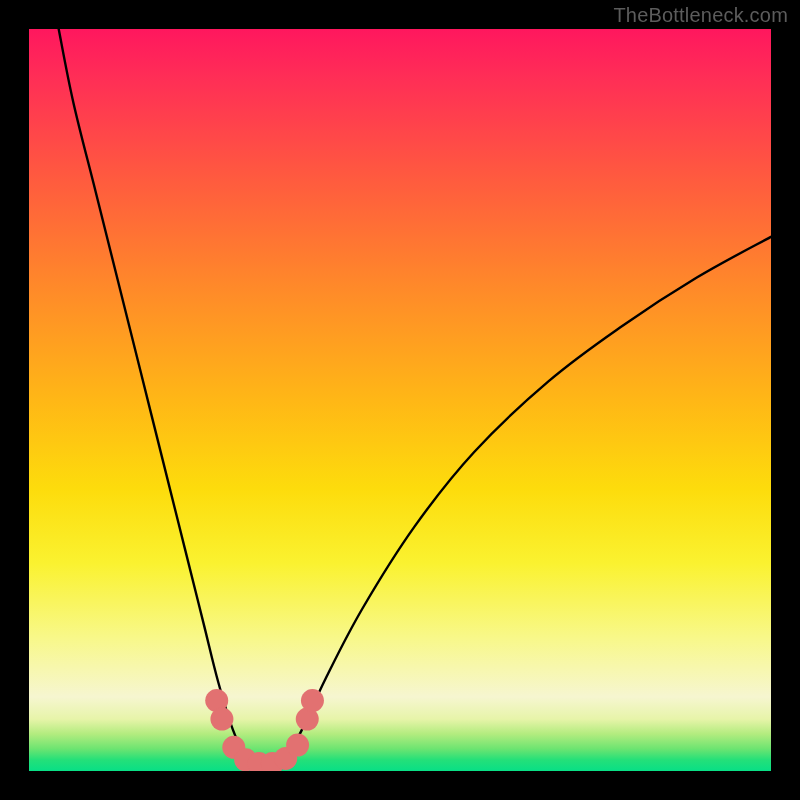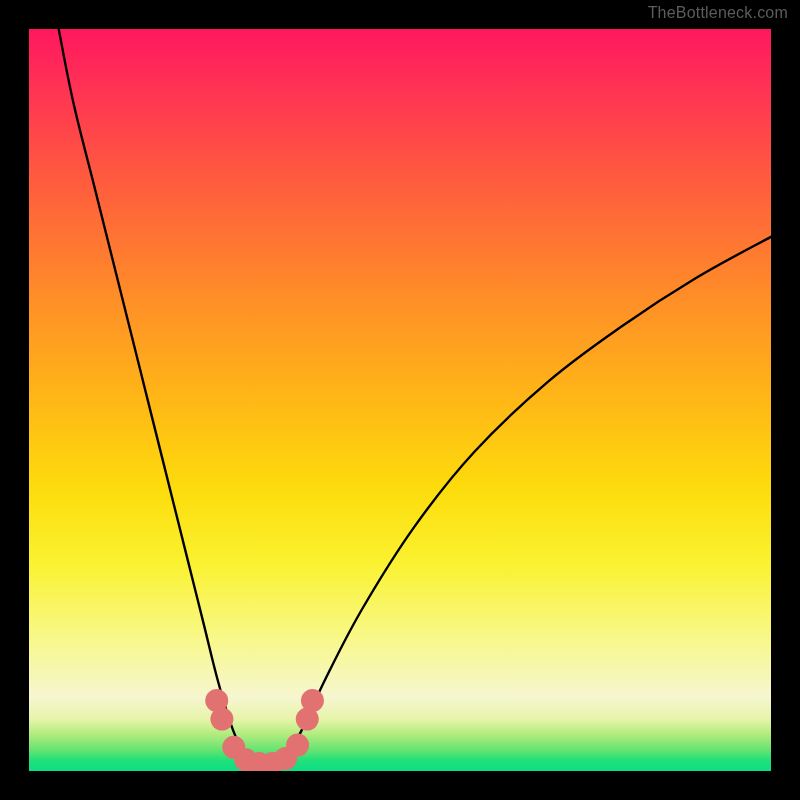--- a/index.html
+++ b/index.html
@@ -54,21 +54,21 @@
     left: 0; top: 0;
     width: 742px;
     height: 742px;
     overflow: visible;
   }
   .attribution {
     position: absolute;
     top: 4px;
     right: 12px;
     color: #5c5c5c;
-    font-size: 16px;
+    font-size: 20px;
     font-weight: 500;
     letter-spacing: 0.2px;
   }
 </style>
 </head>
 <body>
 
 <div class="frame">
   <div class="plot">
     <div class="gradient"></div>

